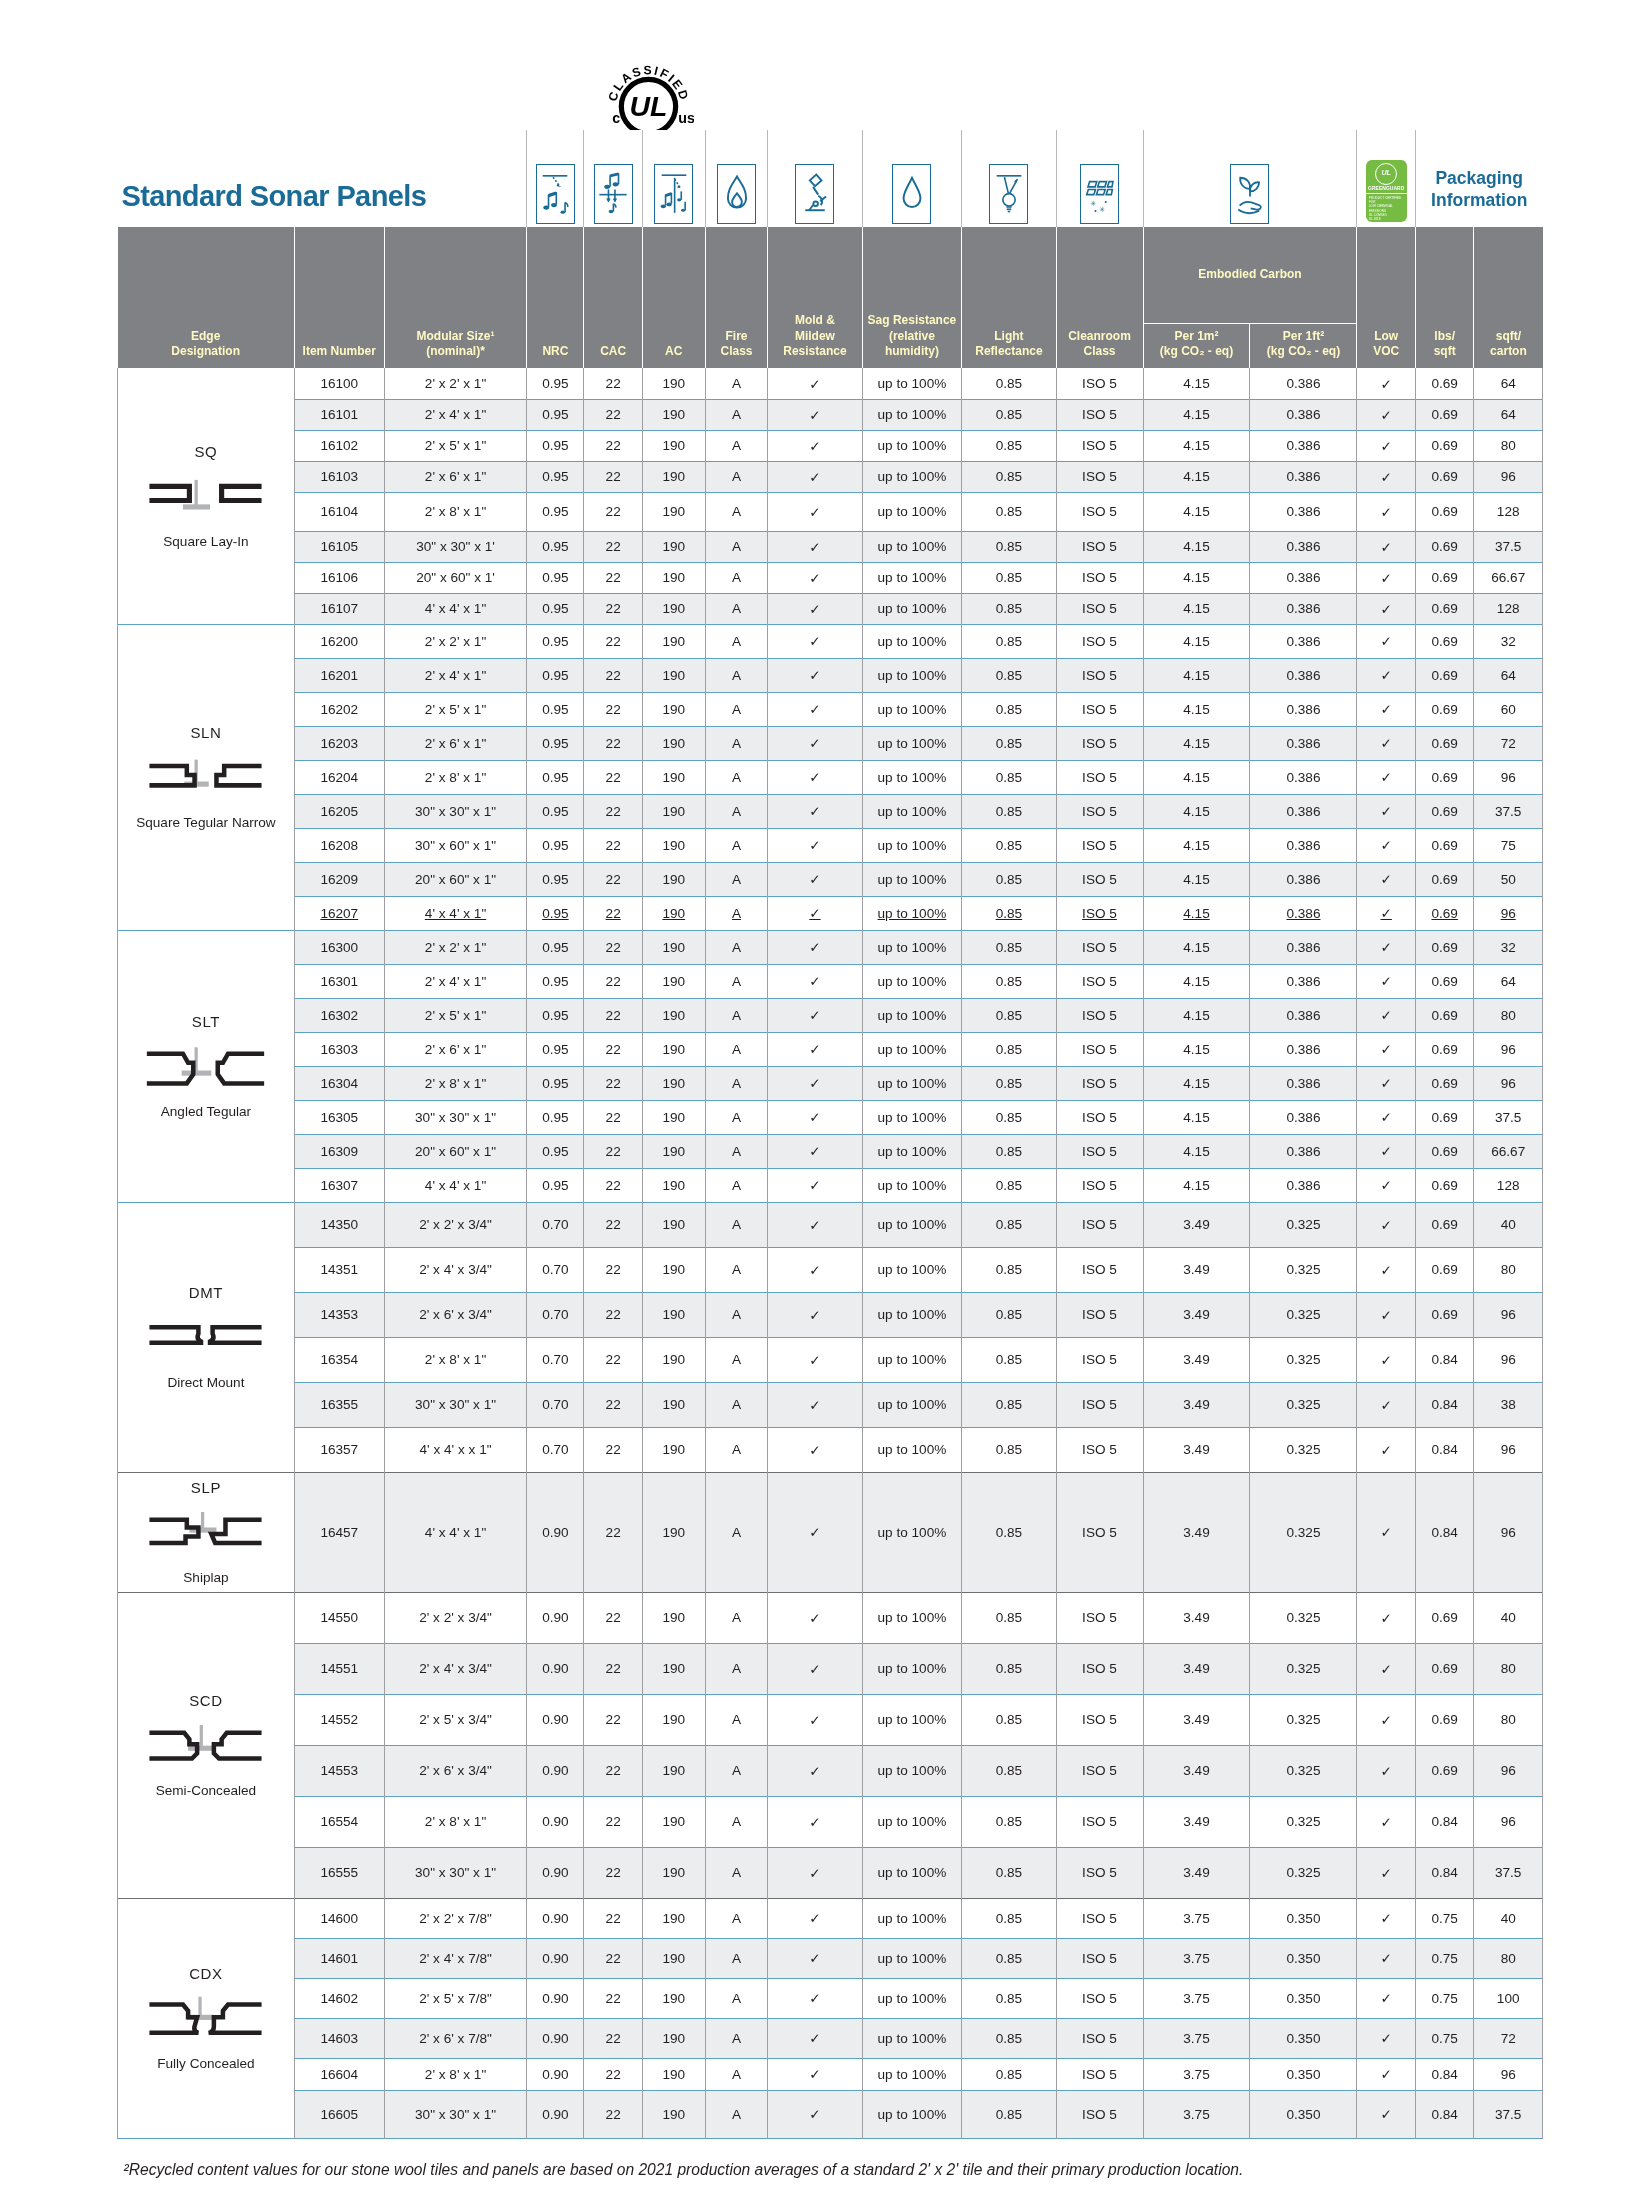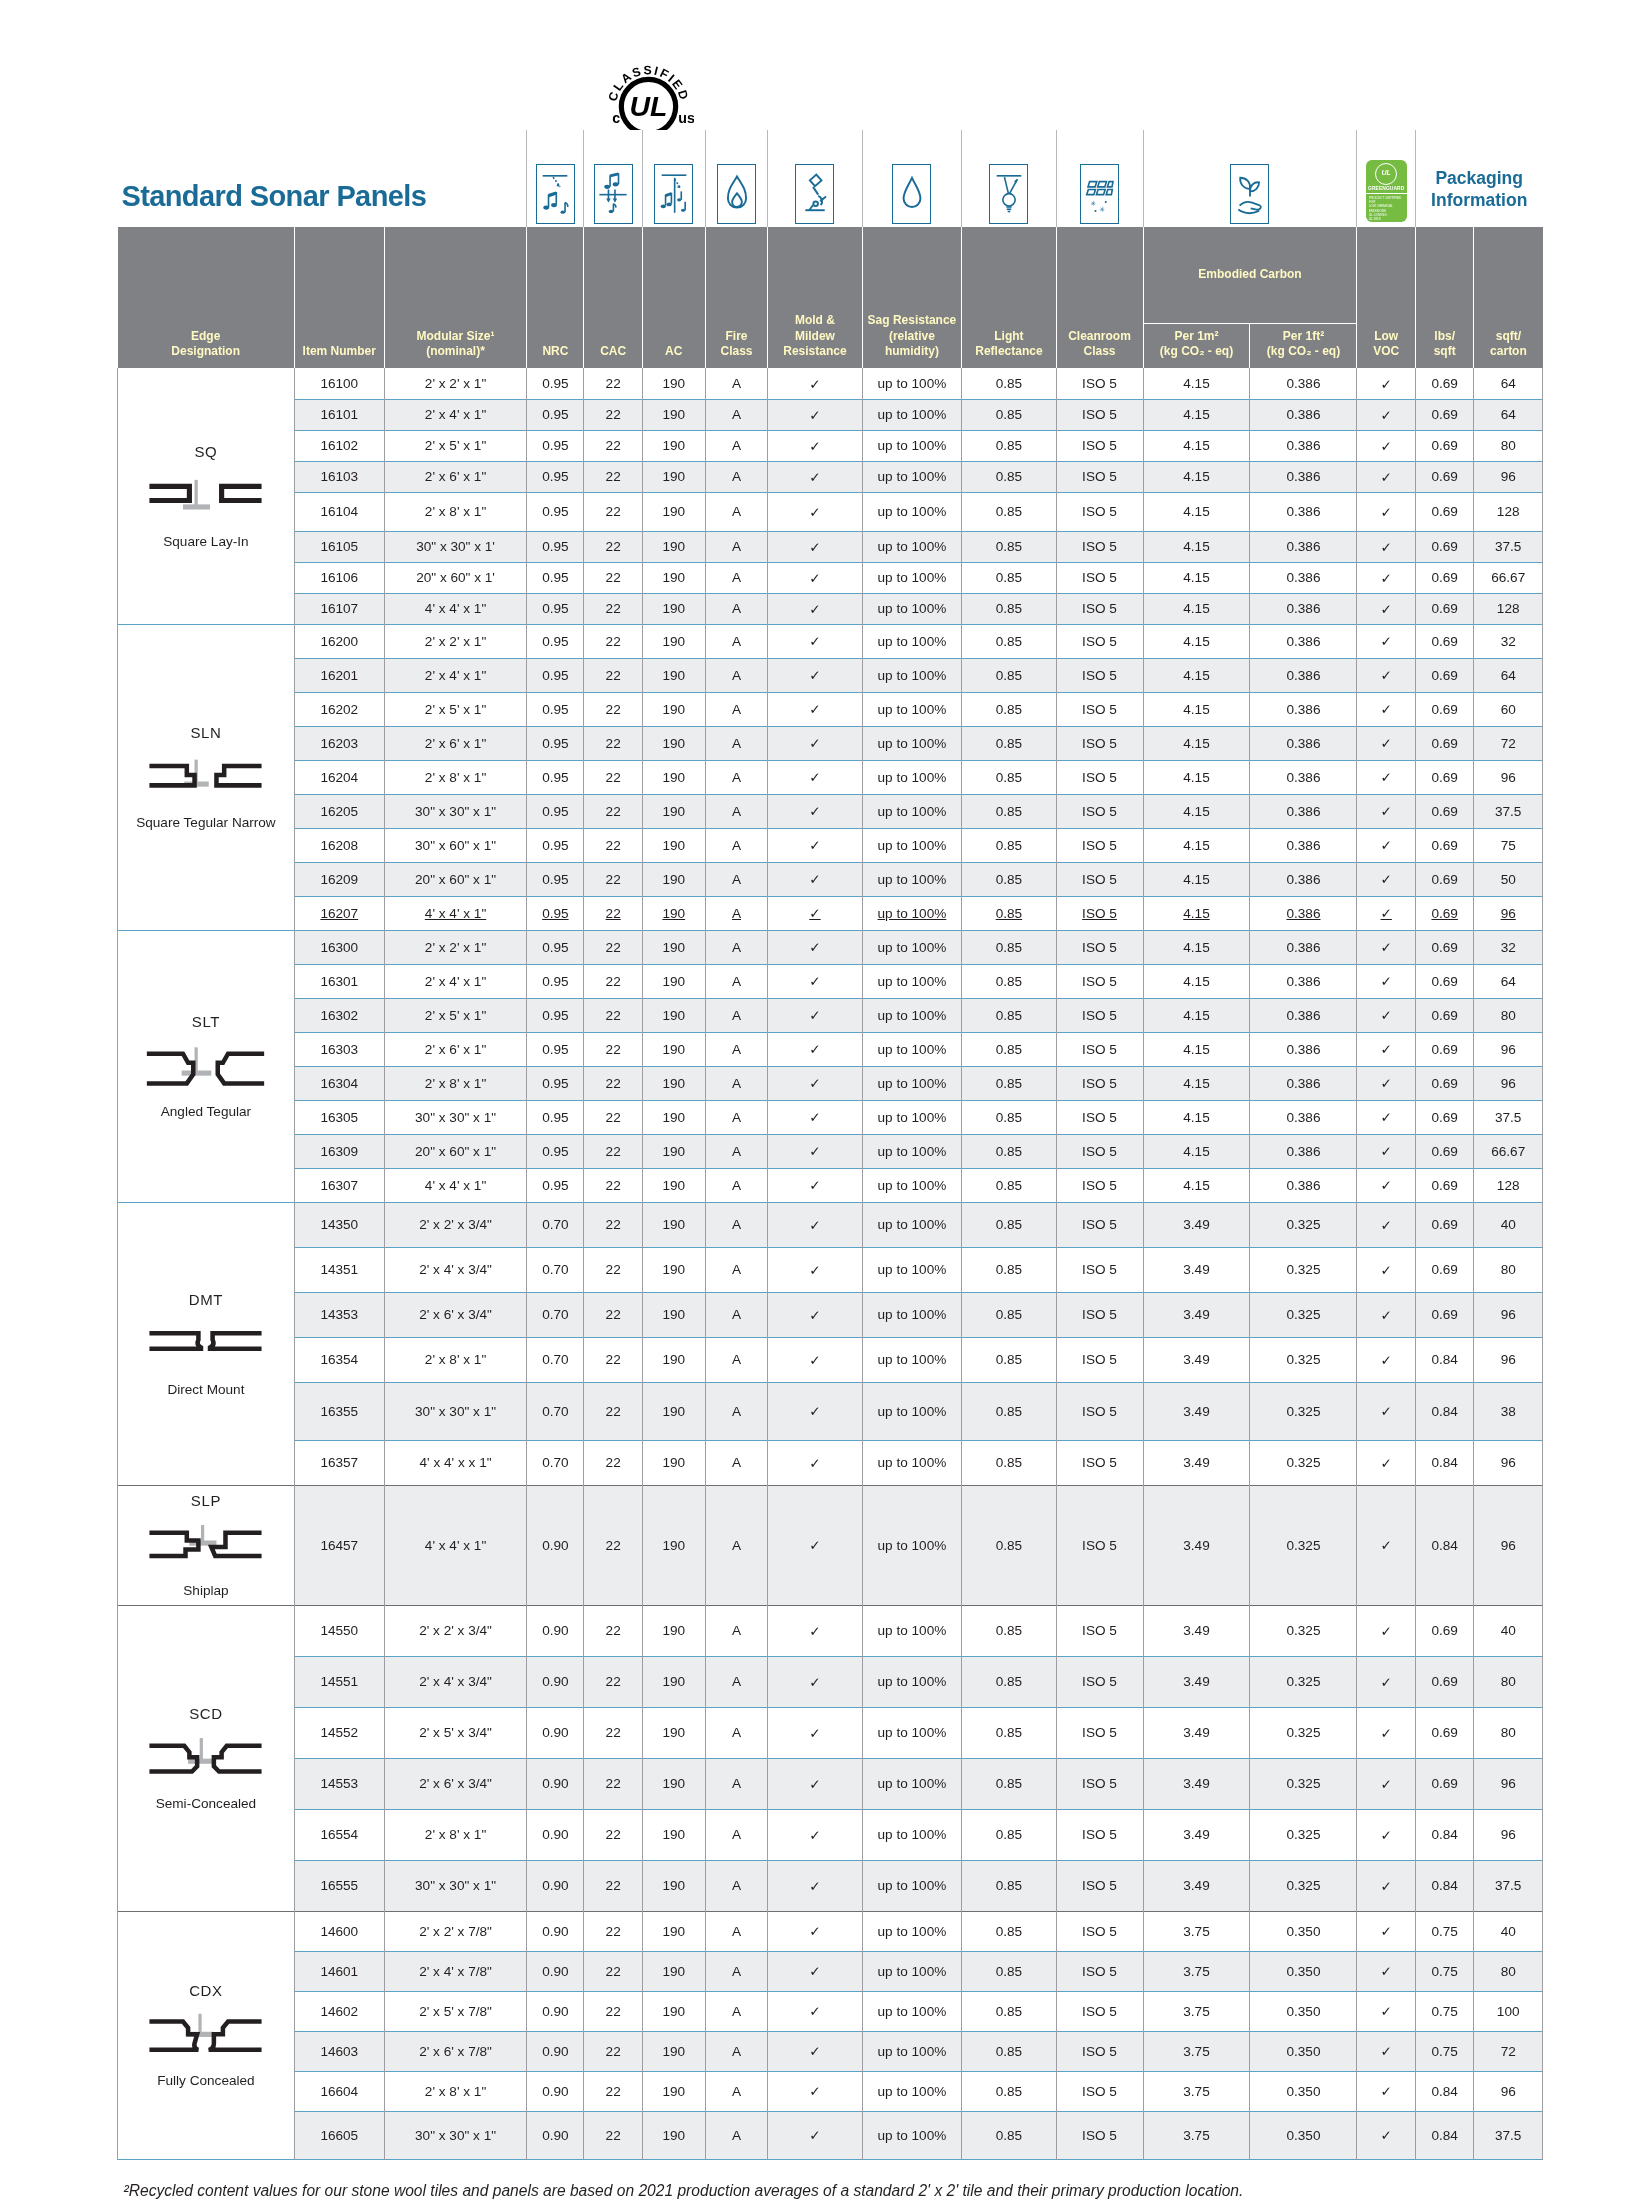--- a/index.html
+++ b/index.html
@@ -814,21 +814,21 @@
     <td class="check">✓</td>
     <td>up to 100%</td>
     <td>0.85</td>
     <td>ISO 5</td>
     <td>3.49</td>
     <td>0.325</td>
     <td class="check">✓</td>
     <td>0.84</td>
     <td>96</td>
   </tr>
-        <tr class="alt" style="height: 58px;">
+        <tr class="alt" style="height: 45px;">
     <td>16355</td>
     <td>30" x 30" x 1"</td>
     <td>0.70</td>
     <td>22</td>
     <td>190</td>
     <td>A</td>
     <td class="check">✓</td>
     <td>up to 100%</td>
     <td>0.85</td>
     <td>ISO 5</td>
@@ -1071,21 +1071,21 @@
     <td class="check">✓</td>
     <td>up to 100%</td>
     <td>0.85</td>
     <td>ISO 5</td>
     <td>3.75</td>
     <td>0.350</td>
     <td class="check">✓</td>
     <td>0.75</td>
     <td>72</td>
   </tr>
-        <tr style="height: 40px;">
+        <tr style="height: 32px;">
     <td>16604</td>
     <td>2' x 8' x 1"</td>
     <td>0.90</td>
     <td>22</td>
     <td>190</td>
     <td>A</td>
     <td class="check">✓</td>
     <td>up to 100%</td>
     <td>0.85</td>
     <td>ISO 5</td>

